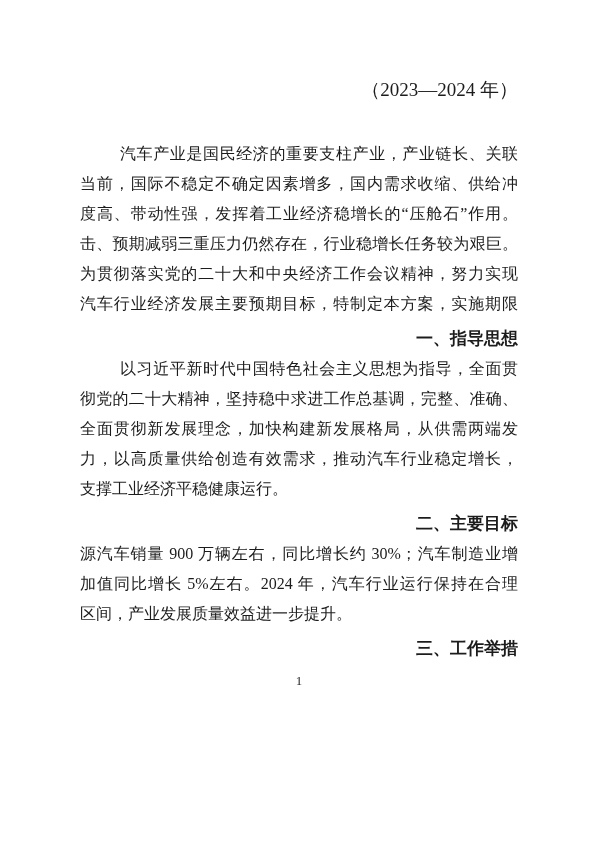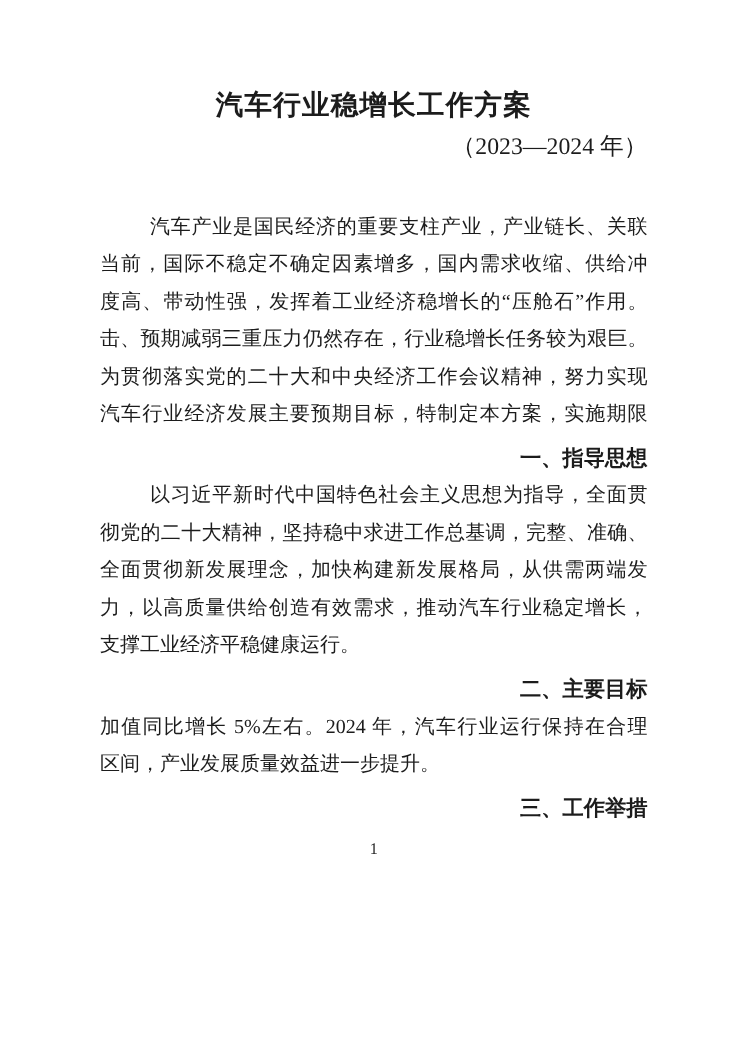--- a/index.html
+++ b/index.html
@@ -66,21 +66,20 @@
     font-size: 13px;
     line-height: 18px;
     color: #2a2a2a;
   }
 </style>
 </head>
 <body>
 
 <div class="page">
 
-  <h1 class="title">汽车行业稳增长工作方案</h1>
   <div class="subtitle">（2023—2024 年）</div>
 
   <div class="body-text">
 
     <div class="line indent">汽车产业是国民经济的重要支柱产业，产业链长、关联</div>
     <div class="line">当前，国际不稳定不确定因素增多，国内需求收缩、供给冲</div>
     <div class="line">度高、带动性强，发挥着工业经济稳增长的“压舱石”作用。</div>
     <div class="line">击、预期减弱三重压力仍然存在，行业稳增长任务较为艰巨。</div>
     <div class="line">为贯彻落实党的二十大和中央经济工作会议精神，努力实现</div>
     <div class="line">汽车行业经济发展主要预期目标，特制定本方案，实施期限</div>
@@ -88,20 +87,21 @@
     <div class="heading">一、指导思想</div>
 
     <div class="line indent">以习近平新时代中国特色社会主义思想为指导，全面贯</div>
     <div class="line">彻党的二十大精神，坚持稳中求进工作总基调，完整、准确、</div>
     <div class="line">全面贯彻新发展理念，加快构建新发展格局，从供需两端发</div>
     <div class="line">力，以高质量供给创造有效需求，推动汽车行业稳定增长，</div>
     <div class="line last">支撑工业经济平稳健康运行。</div>
 
     <div class="heading">二、主要目标</div>
 
+    <div class="line">源汽车销量 900 万辆左右，同比增长约 30%；汽车制造业增</div>
     <div class="line">加值同比增长 5%左右。2024 年，汽车行业运行保持在合理</div>
     <div class="line last">区间，产业发展质量效益进一步提升。</div>
 
     <div class="heading">三、工作举措</div>
 
   </div>
 
   <div class="footer">1</div>
 
 </div>

